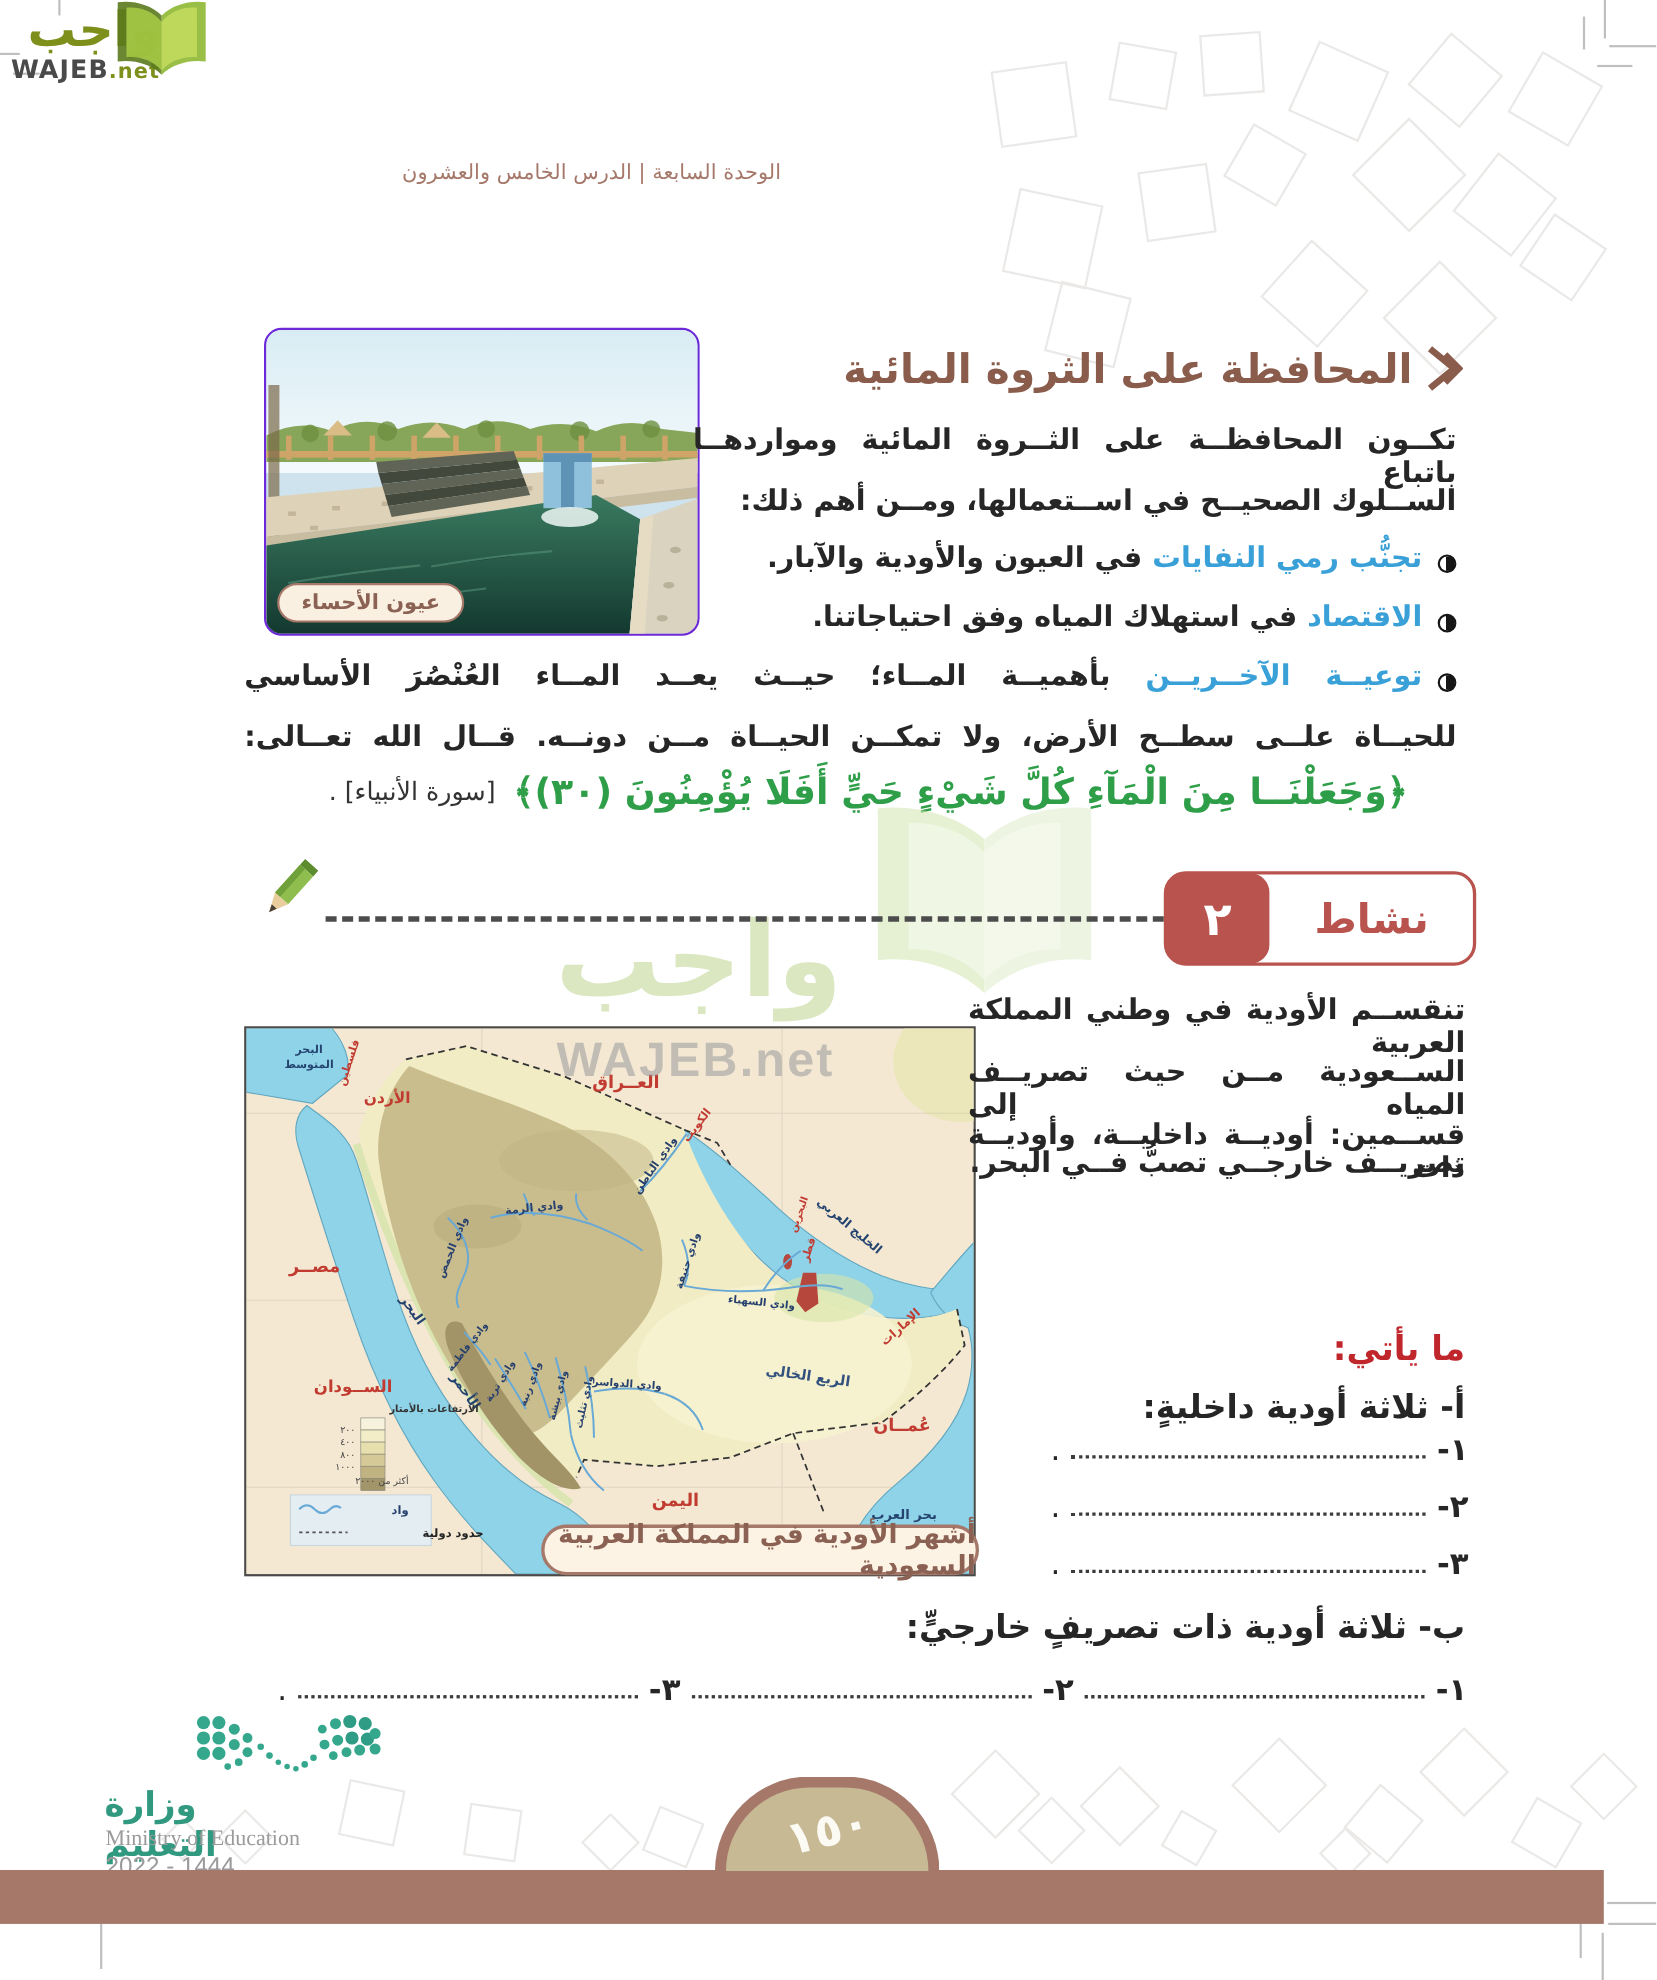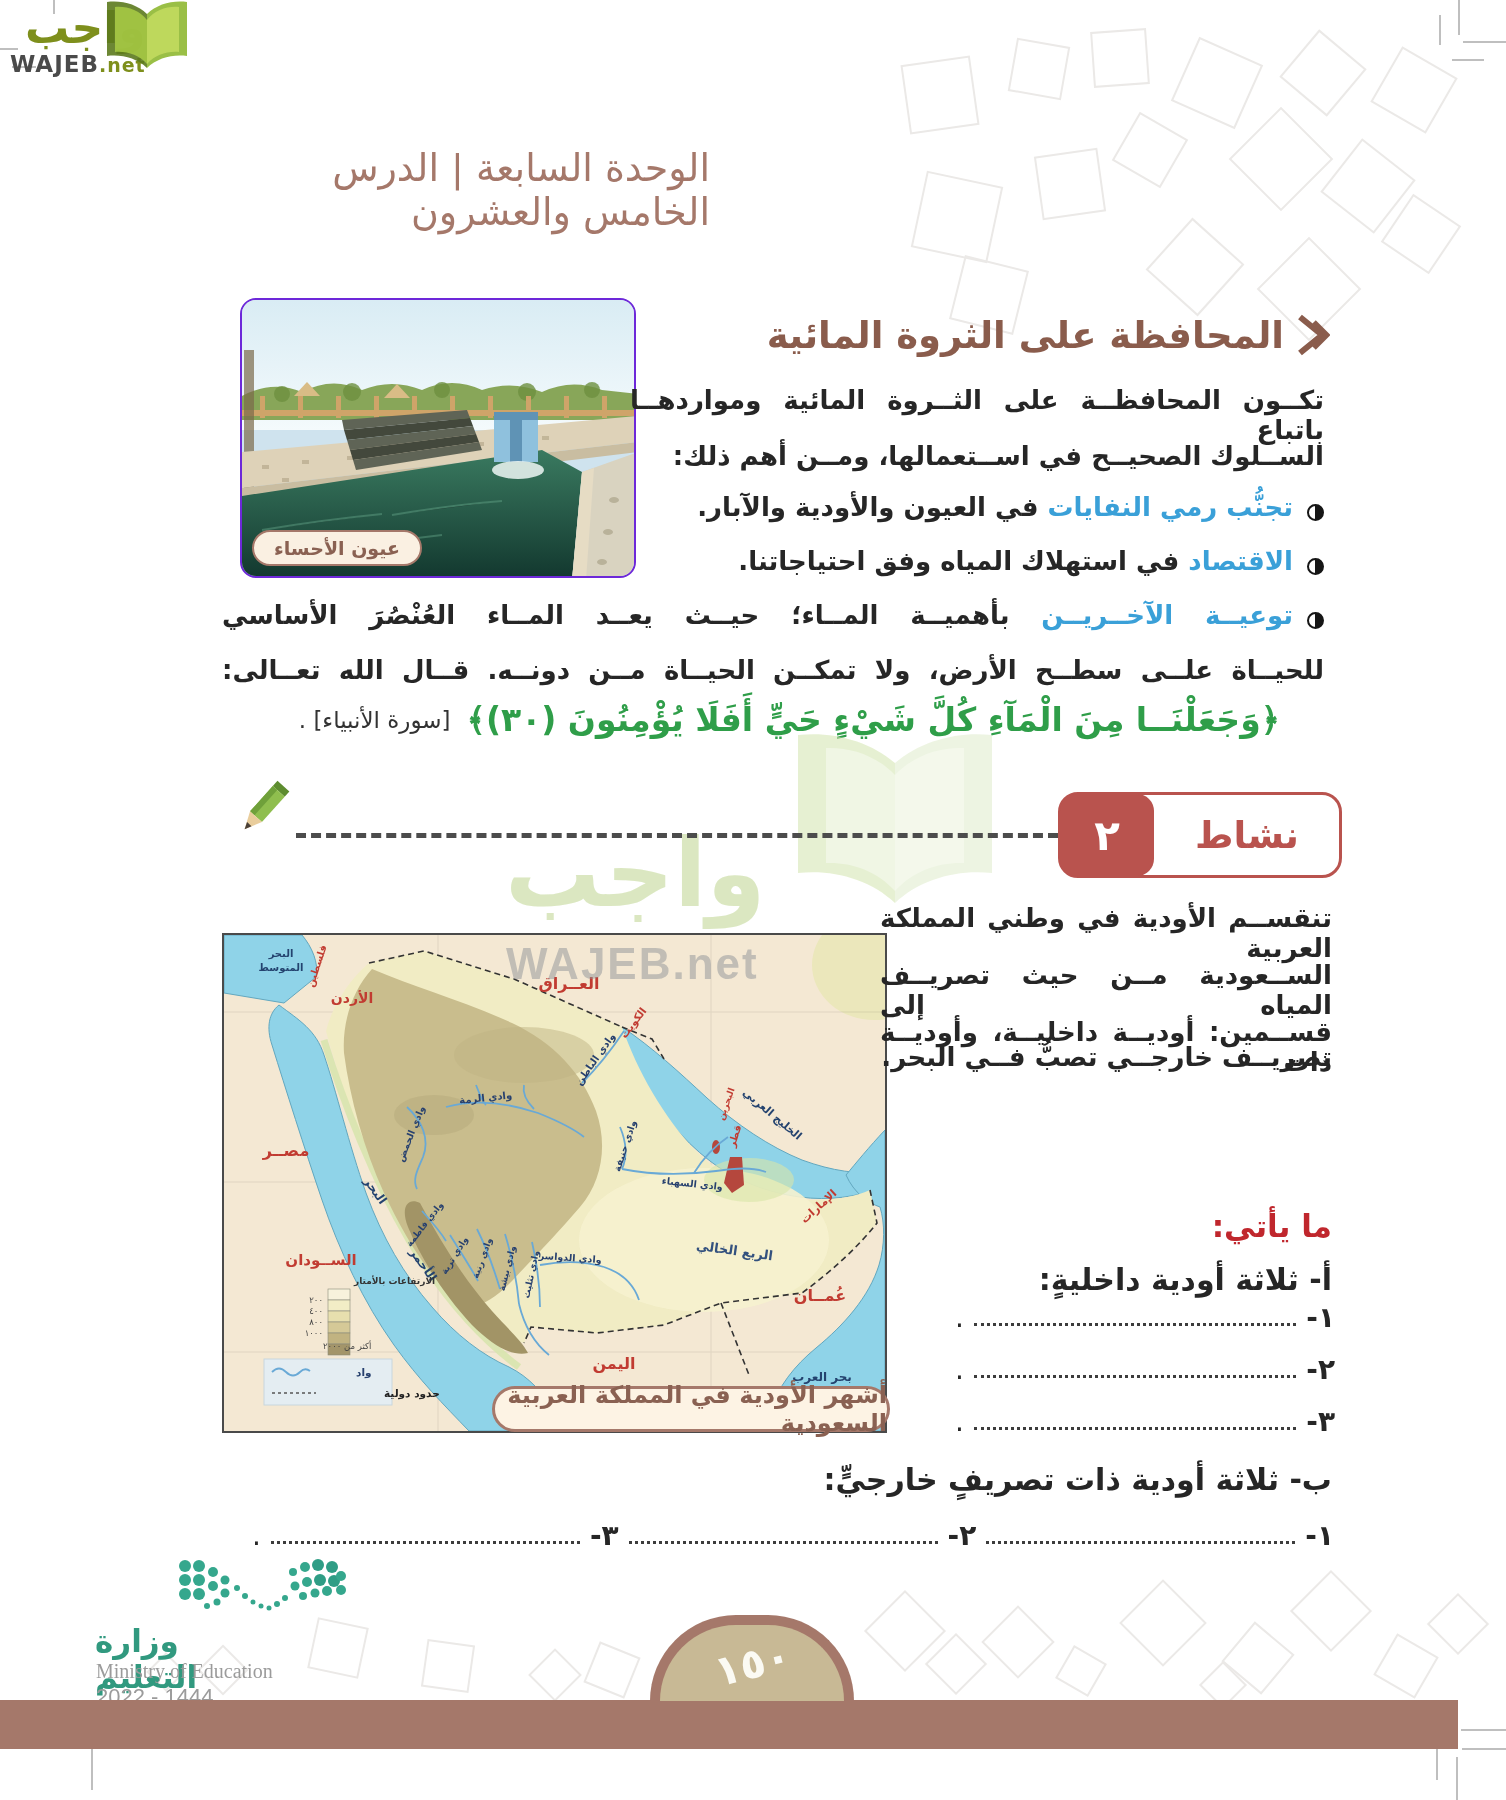--- a/index.html
+++ b/index.html
@@ -14,21 +14,21 @@
   .cm { position:absolute; background:#bfbfbf; }
 
   
   .sq { position:absolute; border:2px solid #ebe9e7; }
 
   
   .logo-ar { font-weight:bold; font-size:44px; color:#7e8f1c; direction:rtl; line-height:1; }
   .logo-en { font-size:23px; font-weight:bold; color:#4a4a4a; letter-spacing:1px; line-height:1; }
   .logo-en .tld { color:#7e8f1c; font-size:19px; }
 
-  .breadcrumb { color:#a5786a; font-size:38px; text-align:right; direction:rtl; }
+  .breadcrumb { color:#a5786a; font-size:19px; text-align:right; direction:rtl; }
 
   
   .photo { border:2px solid #6d28d9; border-radius:16px; overflow:hidden; background:#cfe3ee; }
   .photo-caption {
     position:absolute; left:10px; bottom:10px; height:36px; padding:0 20px;
     background:#faf0e2; border:2px solid #a5786a; border-radius:18px;
     color:#8a6152; font-size:19px; font-weight:bold; display:flex; align-items:center; direction:rtl;
   }
 
   .sec-title { display:flex; flex-direction:row-reverse; align-items:center; gap:12px; }

